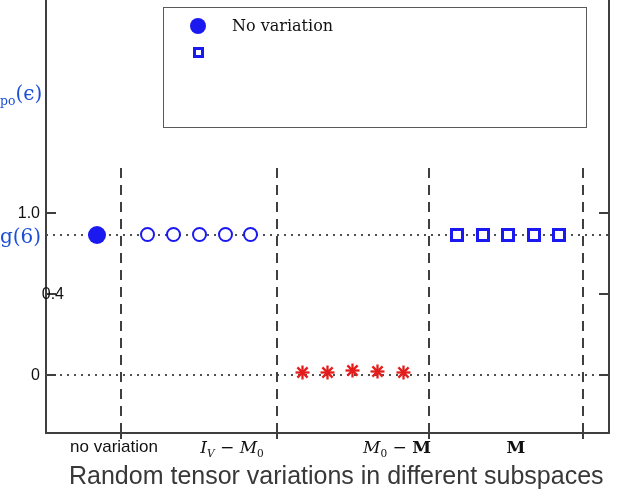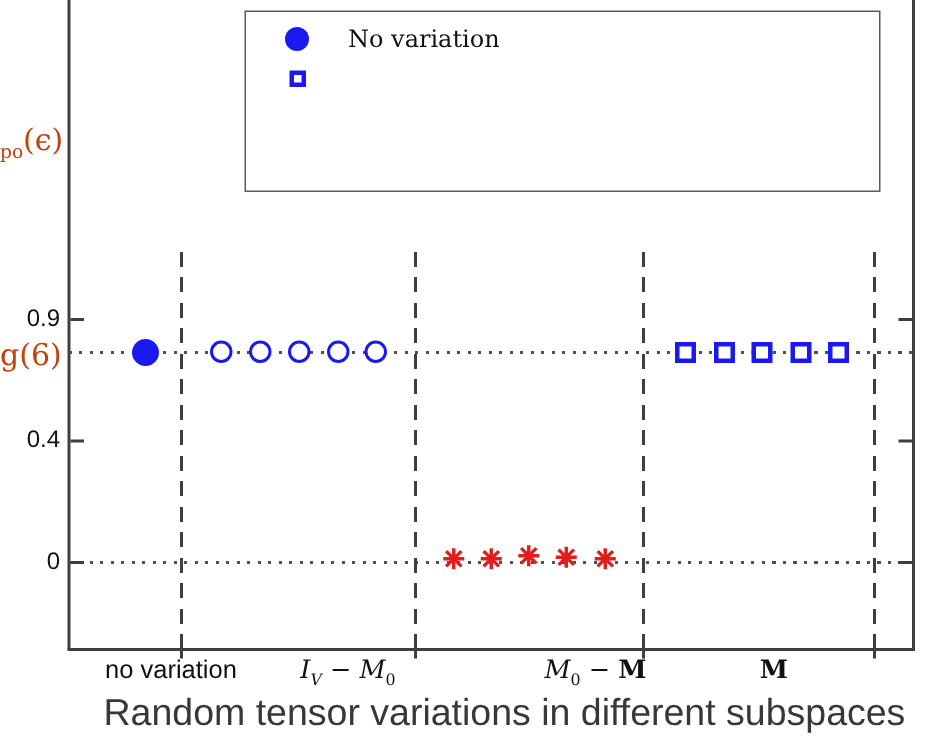--- a/index.html
+++ b/index.html
@@ -6,21 +6,21 @@
   #fig{position:relative;width:628px;height:496px;background:#fff;overflow:hidden;
        font-family:"Liberation Sans",sans-serif;}
   .axis{position:absolute;background:#3f3f3f;}
   .tick{position:absolute;background:#3f3f3f;}
   .dotted-h{position:absolute;height:2px;
             background:repeating-linear-gradient(90deg,#4f4f4f 0 2px,transparent 2px 7px);}
   .dashed-v{position:absolute;width:2px;
             background:repeating-linear-gradient(180deg,#3f3f3f 0 10px,transparent 10px 17px);}
   .ytick-label{position:absolute;left:0;width:40px;text-align:right;font-size:16px;
                color:#111;line-height:18px;}
-  .math{font-family:"DejaVu Serif","Liberation Serif",serif;color:#c2410c;}
+  .math{font-family:"DejaVu Serif","Liberation Serif",serif;color:#1d4ed8;}
   .frag{position:absolute;font-size:20px;white-space:nowrap;}
   .xlabel{position:absolute;width:170px;text-align:center;font-size:17px;color:#111;
           white-space:nowrap;}
   .seg-i{font-style:italic}
   .seg-b{font-weight:bold}
   .seg-sup{font-size:0.62em;vertical-align:super}
   .seg-supi{font-size:0.62em;vertical-align:super;font-style:italic}
   .seg-sub{font-size:0.62em;vertical-align:sub}
   .seg-subi{font-size:0.62em;vertical-align:sub;font-style:italic}
   #legend-box{position:absolute;left:163px;top:7px;width:424px;height:121px;
@@ -48,24 +48,24 @@
       <div class="dashed-v" style="position: absolute; left: 120px; top: 168px; height: 265px;"></div>
       <div class="tick" style="position: absolute; left: 120px; top: 433px; width: 2px; height: 6px;"></div>
       <div class="dashed-v" style="position: absolute; left: 276px; top: 168px; height: 265px;"></div>
       <div class="tick" style="position: absolute; left: 276px; top: 433px; width: 2px; height: 6px;"></div>
       <div class="dashed-v" style="position: absolute; left: 428px; top: 168px; height: 265px;"></div>
       <div class="tick" style="position: absolute; left: 428px; top: 433px; width: 2px; height: 6px;"></div>
       <div class="dashed-v" style="position: absolute; left: 582px; top: 168px; height: 265px;"></div>
       <div class="tick" style="position: absolute; left: 582px; top: 433px; width: 2px; height: 6px;"></div>
       <div class="tick" style="position: absolute; left: 47px; top: 212px; width: 9px; height: 2px;"></div>
       <div class="tick" style="position: absolute; left: 599px; top: 212px; width: 9px; height: 2px;"></div>
-      <div class="ytick-label" style="top: 204px;">0.9</div>
+      <div class="ytick-label" style="top: 204px;">1.0</div>
       <div class="tick" style="position: absolute; left: 47px; top: 293px; width: 9px; height: 2px;"></div>
       <div class="tick" style="position: absolute; left: 599px; top: 293px; width: 9px; height: 2px;"></div>
-      <div class="ytick-label" style="top: 285px;">0.4</div>
+      <div class="ytick-label" style="top: 285px; padding-left: 24px;">0.4</div>
       <div class="tick" style="position: absolute; left: 47px; top: 374px; width: 9px; height: 2px;"></div>
       <div class="tick" style="position: absolute; left: 599px; top: 374px; width: 9px; height: 2px;"></div>
       <div class="ytick-label" style="top: 366px;">0</div>
       <div style="width: 18px; height: 18px; box-sizing: border-box; background: rgb(26, 26, 240); border-radius: 50%; position: absolute; left: 88px; top: 226px;"></div>
       <div style="width: 15px; height: 15px; box-sizing: border-box; border: 2.5px solid rgb(26, 26, 240); border-radius: 50%; background: rgb(255, 255, 255); position: absolute; left: 140px; top: 227px;"></div>
       <div style="width: 15px; height: 15px; box-sizing: border-box; border: 2.5px solid rgb(26, 26, 240); border-radius: 50%; background: rgb(255, 255, 255); position: absolute; left: 166px; top: 227px;"></div>
       <div style="width: 15px; height: 15px; box-sizing: border-box; border: 2.5px solid rgb(26, 26, 240); border-radius: 50%; background: rgb(255, 255, 255); position: absolute; left: 192px; top: 227px;"></div>
       <div style="width: 15px; height: 15px; box-sizing: border-box; border: 2.5px solid rgb(26, 26, 240); border-radius: 50%; background: rgb(255, 255, 255); position: absolute; left: 218px; top: 227px;"></div>
       <div style="width: 15px; height: 15px; box-sizing: border-box; border: 2.5px solid rgb(26, 26, 240); border-radius: 50%; background: rgb(255, 255, 255); position: absolute; left: 243px; top: 227px;"></div>
       <svg width="15" height="15" viewBox="0 0 15 15" style="display: block; position: absolute; left: 295px; top: 365px;">

